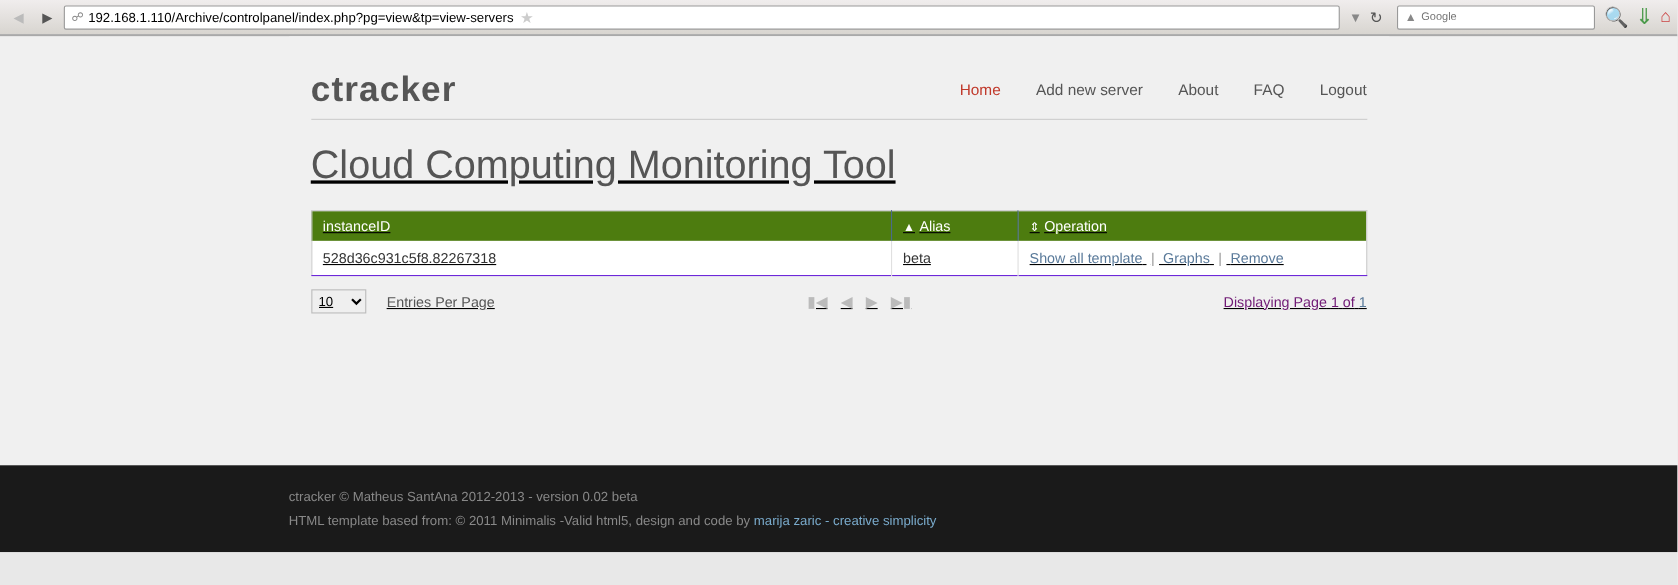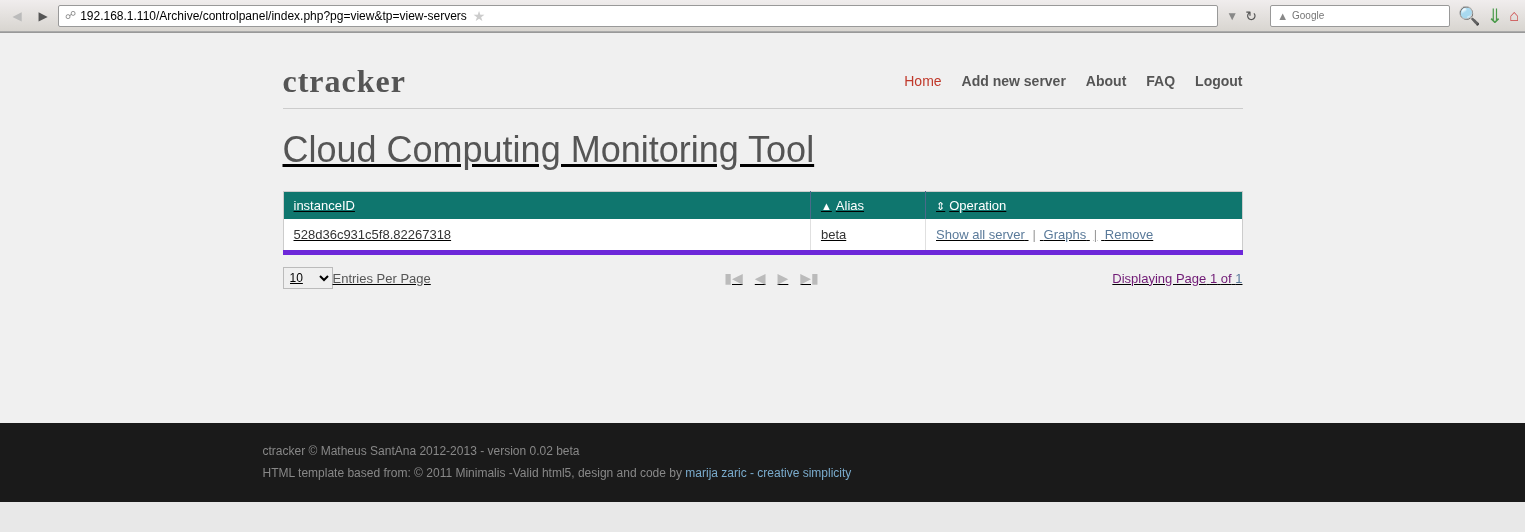--- a/index.html
+++ b/index.html
@@ -79,39 +79,37 @@
       display: flex;
       align-items: flex-start;
       justify-content: space-between;
       padding: 10px 20px 0 20px;
     }
     .site-logo {
       font-size: 32px;
       font-weight: bold;
       color: #555;
       letter-spacing: 1px;
-      font-family: Liberation Serif, serif;
     }
     .nav-menu {
       display: flex;
       align-items: center;
-      gap: 20px;
+      gap: 32px;
       padding-top: 10px;
     }
     .nav-divider {
       border: none;
       border-top: 1px solid #ccc;
       margin: 8px 20px 0 20px;
     }
     .nav-link {
       text-decoration: none;
       color: #555;
       font-size: 14px;
       cursor: pointer;
-      font-weight: bold;
     }
     .nav-link.active { color: #c0392b; font-weight: normal; }
 
     
     .main-content {
       max-width: 1000px;
       margin: 0 auto;
       padding: 20px 20px;
       text-decoration: underline;
     }
@@ -122,34 +120,34 @@
       margin-bottom: 20px;
     }
 
     
     .data-table {
       width: 100%;
       border-collapse: collapse;
       border: 1px solid #ccc;
     }
     .data-table thead tr {
-      background: #0f766e;
+      background: #4d7c0f;
       color: white;
     }
     .data-table thead th {
       padding: 6px 10px;
       text-align: left;
       font-weight: normal;
       font-size: 13px;
       border-right: 1px solid #4a6a8a;
     }
     .data-table thead th:last-child { border-right: none; }
     .data-table tbody tr {
       background: white;
-      border-bottom: 5px solid #6d28d9;
+      border-bottom: 1px solid #6d28d9;
     }
     .data-table tbody td {
       padding: 8px 10px;
       font-size: 13px;
       color: #333;
       border-right: 1px solid #e0e0e0;
     }
     .data-table tbody td:last-child { border-right: none; }
     .col-instance { width: 55%; }
     .col-alias { width: 12%; }
@@ -167,21 +165,21 @@
     
     .pagination-bar {
       display: flex;
       align-items: center;
       justify-content: space-between;
       margin-top: 12px;
     }
     .entries-select {
       display: flex;
       align-items: center;
-      gap: 0;
+      gap: 19px;
     }
     .entries-select select {
       width: 50px;
       font-size: 12px;
       border: 1px solid #bbb;
       padding: 2px;
     }
     .entries-label { font-size: 13px; color: #555; }
     .page-nav {
       display: flex;
@@ -280,21 +278,21 @@
             <span class="sort-arrow">⇕</span><span>Operation</span>
           </th>
         </tr>
       </thead>
       <tbody>
         <tr class="table-row">
           <td class="col-instance">528d36c931c5f8.82267318</td>
           <td class="col-alias">beta</td>
           <td class="col-operation">
             <span class="operation-links">
-              <a href="#">Show all server</a>
+              <a href="#">Show all template</a>
               <span class="operation-sep">|</span>
               <a href="#">Graphs</a>
               <span class="operation-sep">|</span>
               <a href="#">Remove</a>
             </span>
           </td>
         </tr>
       </tbody>
     </table>
 

